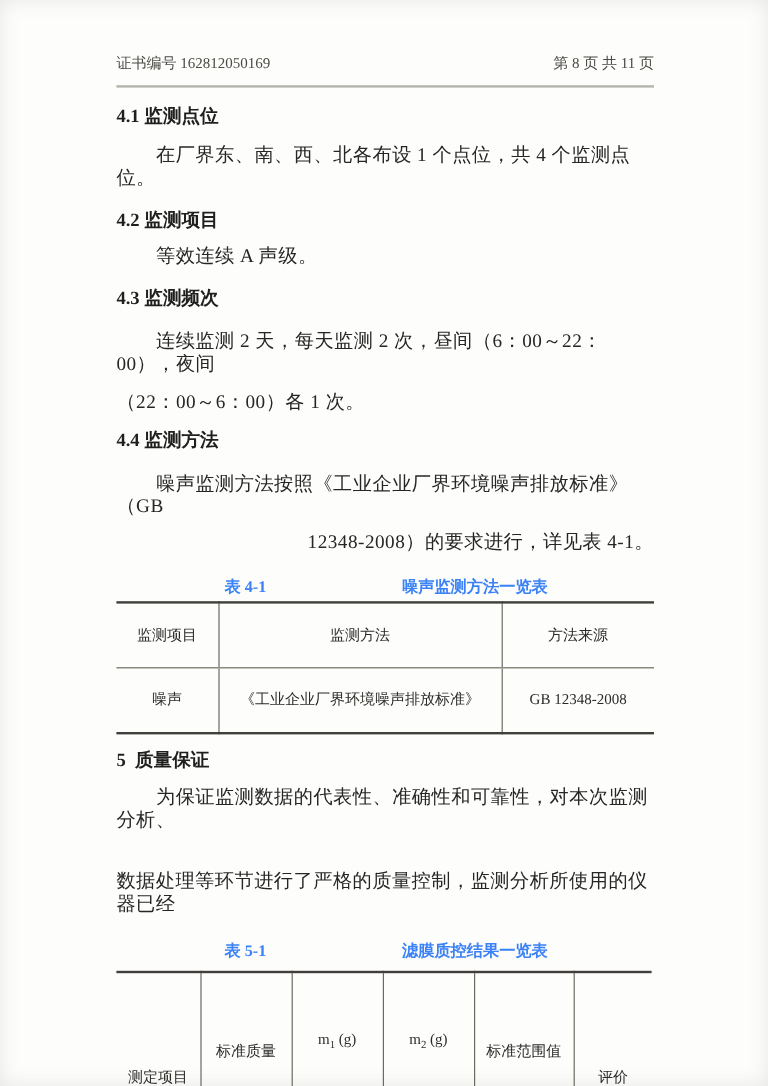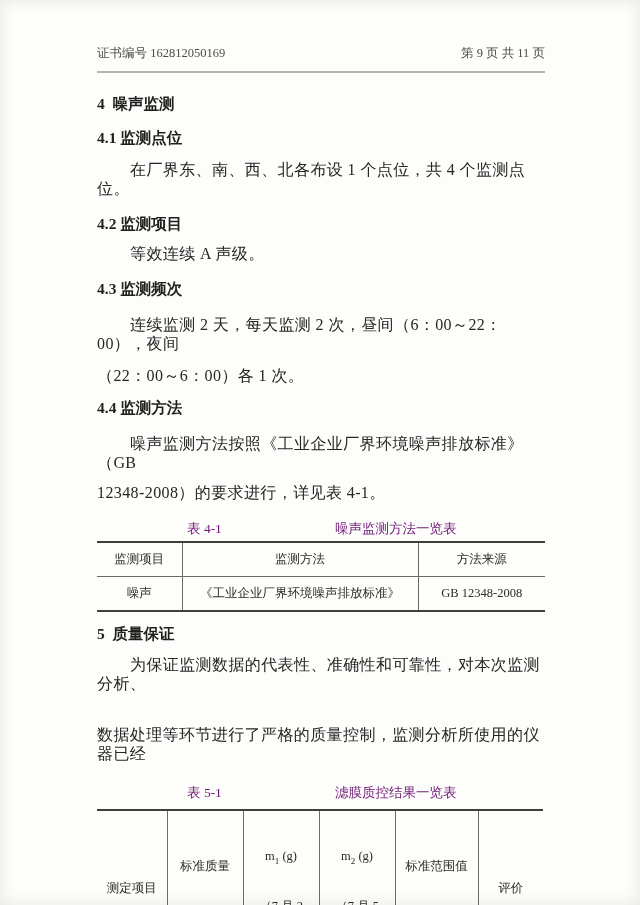--- a/index.html
+++ b/index.html
@@ -35,65 +35,64 @@
   #h4    { margin-top: 21px; }
   #h41   { margin-top: 15px; }
   #p41   { margin-top: 13px; }
   #h42   { margin-top: 16px; }
   #p42   { margin-top: 11px; }
   #h43   { margin-top: 16px; }
   #p43l1 { margin-top: 17px; }
   #p43l2 { margin-top: 13px; }
   #h44   { margin-top: 13px; }
   #p44l1 { margin-top: 17px; }
-  #p44l2 { margin-top: 11px; }
+  #p44l2 { margin-top: 11px; text-align: right; }
   #h5    { margin-top: 12px; }
   #p5l1  { margin-top: 12px; }
   #p5l2  { margin-top: 32px; }
   #p5l3  { margin-top: 15px; }
 
   .tbl-caption {
     position: relative; height: 17px;
-    font-size: 13.5px; font-weight: normal; color: #701a75;
+    font-size: 13.5px; font-weight: bold; color: #3b82f6;
     white-space: pre-wrap;
   }
   #cap41 { margin-top: 18px; }
   #cap51 { margin-top: 21px; }
   .tbl-caption .cap-label { position: absolute; left: 90px; top: 0; }
   .tbl-caption .cap-title { position: absolute; left: 238px; top: 0; }
 
   table {
     border-collapse: collapse; table-layout: fixed;
     border-top: 2px solid #403f3b;
     border-bottom: 2px solid #403f3b;
     font-size: 12.5px; text-align: center; color: #2b2b28;
   }
-  td { padding: 8px 2px; border-right: 1px solid #6b6b63; white-space: pre-wrap; }
+  td { padding: 18px 2px; border-right: 1px solid #6b6b63; white-space: pre-wrap; }
   td:last-child { border-right: none; }
   tr + tr td { border-top: 1px solid #6b6b63; }
 
   #table41 { width: 448px; margin-top: 4px; }
   #table41 td { height: 24px; }
 
   #table51 { width: 446px; margin-top: 8px; }
   #table51 .hdr td { height: 39px; line-height: 15px; }
   sub.m { font-size: 9px; }
 </style>
 </head>
 <body>
 
 <div class="page">
   <div class="content">
 
     <div class="doc-header">
       <span>证书编号 162812050169</span>
-      <span>第 9 页 共 11 页</span>
+      <span>第 8 页 共 11 页</span>
     </div>
 
-    <div class="h-sec" id="h4">4  噪声监测</div>
 
     <div class="h-sec" id="h41">4.1 监测点位</div>
     <div class="line indent" id="p41">在厂界东、南、西、北各布设 1 个点位，共 4 个监测点位。</div>
 
     <div class="h-sec" id="h42">4.2 监测项目</div>
     <div class="line indent" id="p42">等效连续 A 声级。</div>
 
     <div class="h-sec" id="h43">4.3 监测频次</div>
     <div class="line indent" id="p43l1">连续监测 2 天，每天监测 2 次，昼间（6：00～22：00），夜间</div>
     <div class="line" id="p43l2">（22：00～6：00）各 1 次。</div>

